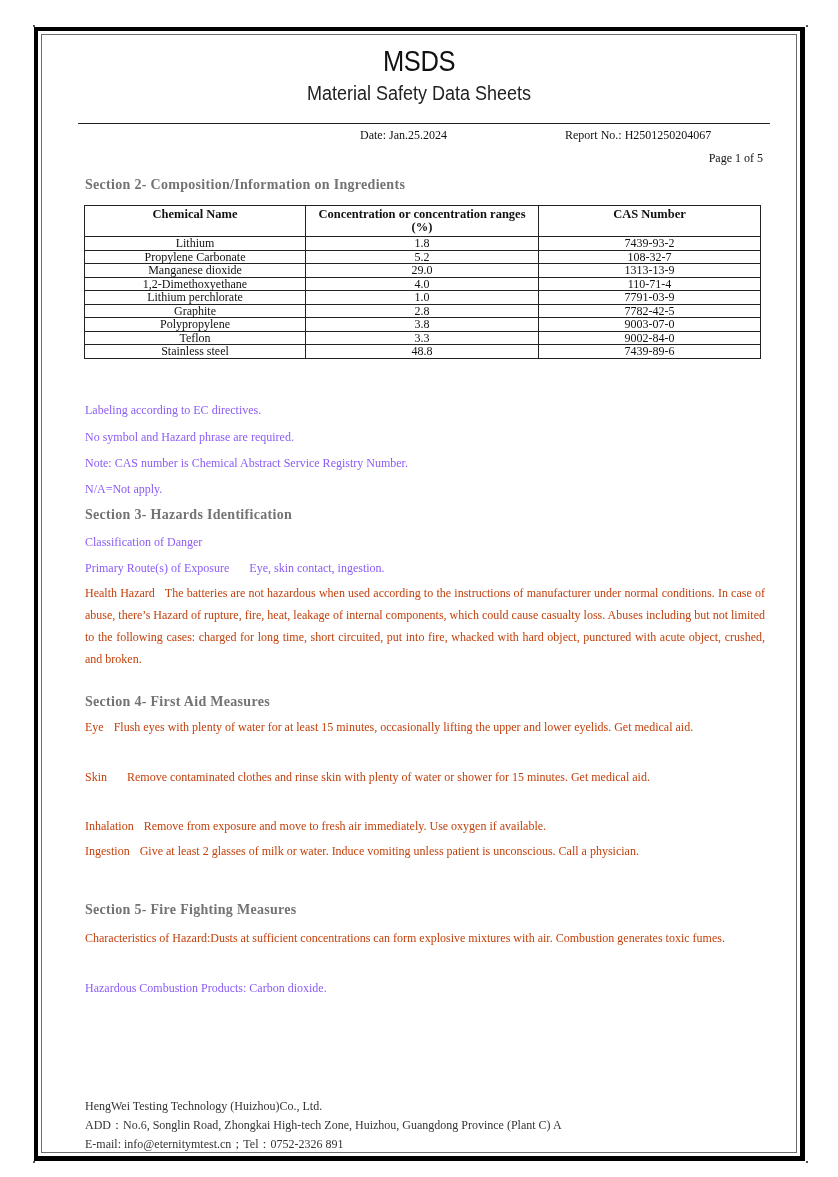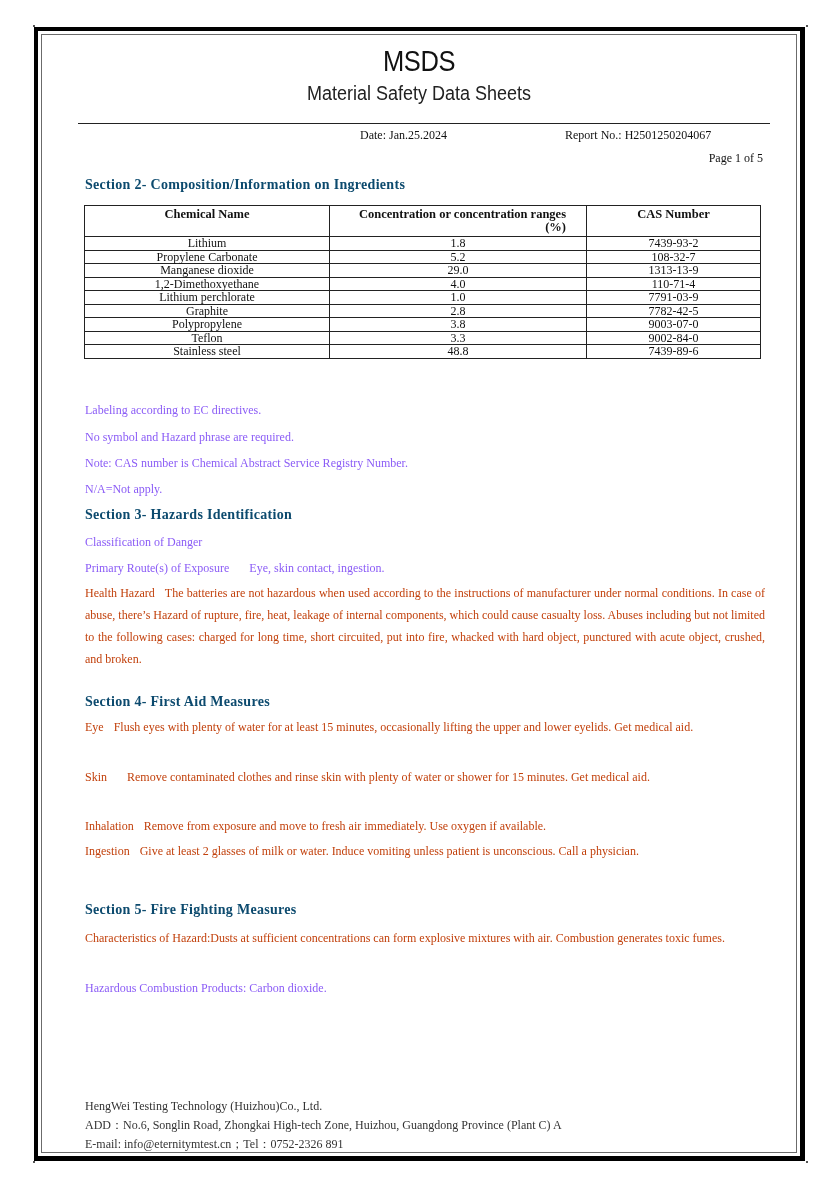--- a/index.html
+++ b/index.html
@@ -98,46 +98,46 @@
       right: 75px;
       top: 151px;
       font-size: 12px;
     }
     .section-title {
       position: absolute;
       left: 85px;
       font-weight: bold;
       font-size: 14px;
       letter-spacing: 0.3px;
-      color: #0c4a6e;
+      color: #737373;
     }
     table.comp {
       position: absolute;
       left: 84px;
       top: 205px;
       width: 677px;
       border-collapse: collapse;
       font-size: 12px;
     }
     table.comp th, table.comp td {
       border: 1px solid #222;
       text-align: center;
-      padding: 0 20px;
+      padding: 0 8px;
       line-height: 12.5px;
       height: 12px;
     }
     table.comp th {
       font-weight: bold;
       vertical-align: top;
       padding-top: 2px;
       height: 28px;
       font-size: 12.5px;
     }
     table.comp th.c1 { width: 204px; }
-    table.comp th.c2 { width: 216px; text-align: right; }
+    table.comp th.c2 { width: 216px; }
     .line {
       position: absolute;
       left: 85px;
       font-size: 12px;
       white-space: nowrap;
       color: #8b5cf6;
     }
     .para {
       position: absolute;
       left: 85px;

